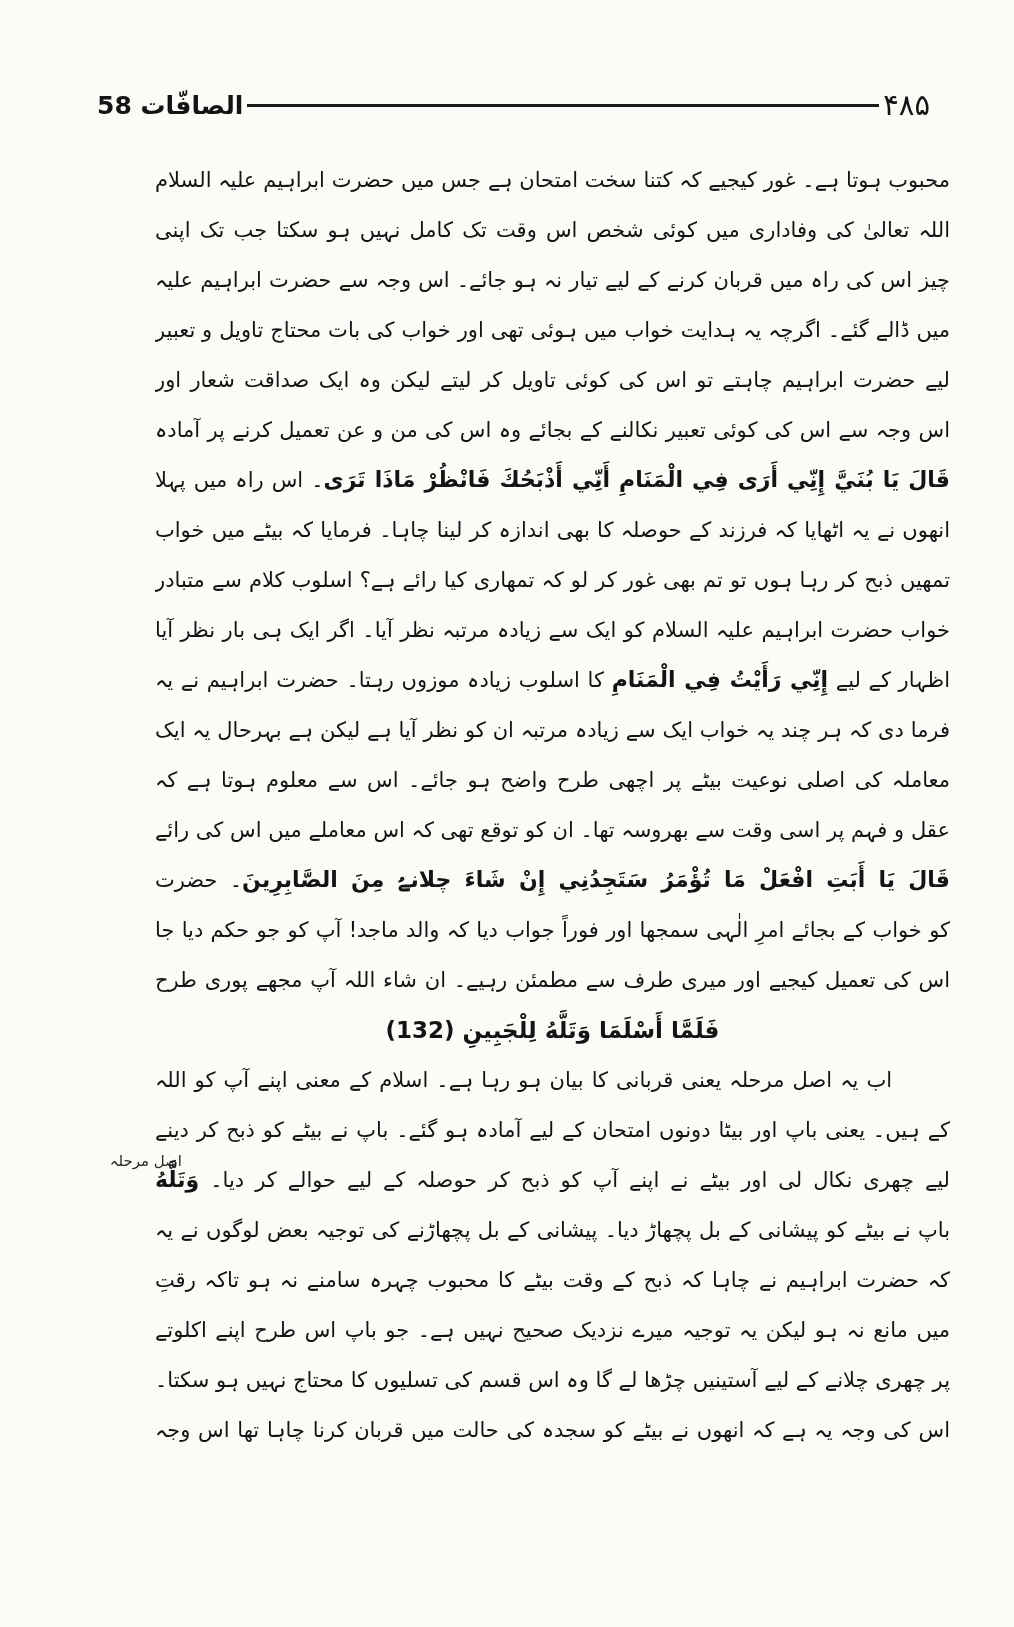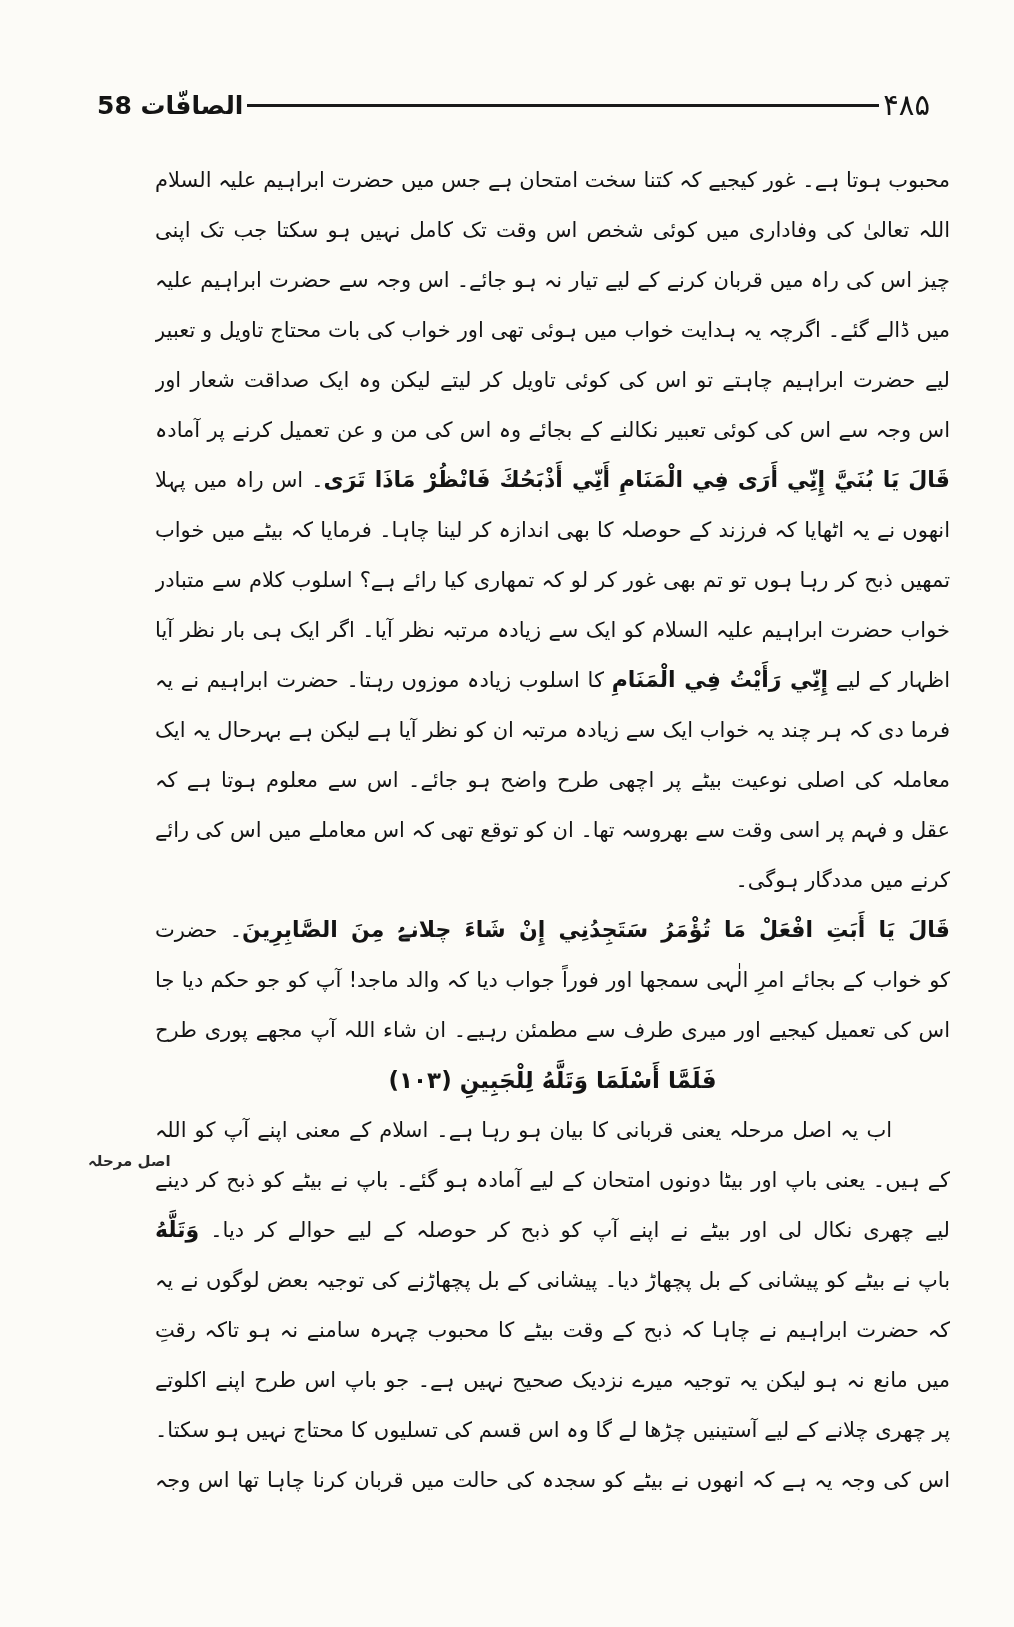--- a/index.html
+++ b/index.html
@@ -36,27 +36,26 @@
   }
   .surah {
     font-size: 25px;
     font-weight: bold;
     white-space: nowrap;
   }
 
   
   .margin-note {
     position: absolute;
-    top: 1152px; left: 88px;
+    top: 1152px; left: 72px;
     width: 110px;
     font-size: 15px;
     direction: rtl;
-    text-align: left;
+    text-align: right;
     color: #2a2a2a;
-    font-weight: bold;
   }
 
   
   .body-text {
     position: absolute;
     top: 155px; right: 64px;
     width: 795px;
     direction: rtl;
     font-size: 21px;
   }
@@ -98,25 +97,24 @@
       <div class="line a-justify"><span class="plain">لیے حضرت ابراہیم چاہتے تو اس کی کوئی تاویل کر لیتے لیکن وہ ایک صداقت شعار اور وفادار بندے تھے</span></div>
       <div class="line a-end"><span class="plain">اس وجہ سے اس کی کوئی تعبیر نکالنے کے بجائے وہ اس کی من و عن تعمیل کرنے پر آمادہ ہو گئے۔</span></div>
       <div class="line a-justify"><span class="verse">قَالَ يَا بُنَيَّ إِنِّي أَرَى فِي الْمَنَامِ أَنِّي أَذْبَحُكَ فَانْظُرْ مَاذَا تَرَى</span><span class="plain">۔ اس راہ میں پہلا قدم</span></div>
       <div class="line a-justify"><span class="plain">انھوں نے یہ اٹھایا کہ فرزند کے حوصلہ کا بھی اندازہ کر لینا چاہا۔ فرمایا کہ بیٹے میں خواب میں دیکھتا ہوں کہ</span></div>
       <div class="line a-justify"><span class="plain">تمھیں ذبح کر رہا ہوں تو تم بھی غور کر لو کہ تمھاری کیا رائے ہے؟ اسلوب کلام سے متبادر ہوتا ہے کہ یہ</span></div>
       <div class="line a-justify"><span class="plain">خواب حضرت ابراہیم علیہ السلام کو ایک سے زیادہ مرتبہ نظر آیا۔ اگر ایک ہی بار نظر آیا ہوتا تو اس کے</span></div>
       <div class="line a-justify"><span class="plain">اظہار کے لیے </span><span class="verse">إِنِّي رَأَيْتُ فِي الْمَنَامِ</span><span class="plain"> کا اسلوب زیادہ موزوں رہتا۔ حضرت ابراہیم نے یہ بات بھی ظاہر</span></div>
       <div class="line a-justify"><span class="plain">فرما دی کہ ہر چند یہ خواب ایک سے زیادہ مرتبہ ان کو نظر آیا ہے لیکن ہے بہرحال یہ ایک خواب تاکہ</span></div>
       <div class="line a-justify"><span class="plain">معاملہ کی اصلی نوعیت بیٹے پر اچھی طرح واضح ہو جائے۔ اس سے معلوم ہوتا ہے کہ حضرت ابراہیم کو بیٹے کی</span></div>
       <div class="line a-justify"><span class="plain">عقل و فہم پر اسی وقت سے بھروسہ تھا۔ ان کو توقع تھی کہ اس معاملے میں اس کی رائے ان کے لیے صحیح فیصلہ</span></div>
-      <div class="line a-end"><span class="plain">کرنے میں مددگار ہوگی۔</span></div>
       <div class="line a-justify"><span class="verse">قَالَ يَا أَبَتِ افْعَلْ مَا تُؤْمَرُ سَتَجِدُنِي إِنْ شَاءَ چلانےُ مِنَ الصَّابِرِينَ</span><span class="plain">۔ حضرت اسماعیل نے اس خواب</span></div>
       <div class="line a-justify"><span class="plain">کو خواب کے بجائے امرِ الٰہی سمجھا اور فوراً جواب دیا کہ والد ماجد! آپ کو جو حکم دیا جا رہا ہے آپ بے دریغ</span></div>
       <div class="line a-end"><span class="plain">اس کی تعمیل کیجیے اور میری طرف سے مطمئن رہیے۔ ان شاء اللہ آپ مجھے پوری طرح ثابت قدم پائیں گے۔</span></div>
-      <div class="line a-center"><span class="verse">فَلَمَّا أَسْلَمَا وَتَلَّهُ لِلْجَبِينِ (۱۰۳)</span></div>
+      <div class="line a-center"><span class="verse">فَلَمَّا أَسْلَمَا وَتَلَّهُ لِلْجَبِينِ (132)</span></div>
       <div class="line a-justify indent"><span class="plain">اب یہ اصل مرحلہ یعنی قربانی کا بیان ہو رہا ہے۔ اسلام کے معنی اپنے آپ کو اللہ کے حوالے کر دینے</span></div>
       <div class="line a-justify"><span class="plain">کے ہیں۔ یعنی باپ اور بیٹا دونوں امتحان کے لیے آمادہ ہو گئے۔ باپ نے بیٹے کو ذبح کر دینے کے</span></div>
       <div class="line a-justify"><span class="plain">لیے چھری نکال لی اور بیٹے نے اپنے آپ کو ذبح کر حوصلہ کے لیے حوالے کر دیا۔ </span><span class="verse">وَتَلَّهُ لِلْجَبِينِ</span></div>
       <div class="line a-justify"><span class="plain">باپ نے بیٹے کو پیشانی کے بل پچھاڑ دیا۔ پیشانی کے بل پچھاڑنے کی توجیہ بعض لوگوں نے یہ کی ہے</span></div>
       <div class="line a-justify"><span class="plain">کہ حضرت ابراہیم نے چاہا کہ ذبح کے وقت بیٹے کا محبوب چہرہ سامنے نہ ہو تاکہ رقتِ قلب چھری چلانے</span></div>
       <div class="line a-justify"><span class="plain">میں مانع نہ ہو لیکن یہ توجیہ میرے نزدیک صحیح نہیں ہے۔ جو باپ اس طرح اپنے اکلوتے اور محبوب لختِ جگر</span></div>
       <div class="line a-justify"><span class="plain">پر چھری چلانے کے لیے آستینیں چڑھا لے گا وہ اس قسم کی تسلیوں کا محتاج نہیں ہو سکتا۔ میرے نزدیک</span></div>
       <div class="line a-justify"><span class="plain">اس کی وجہ یہ ہے کہ انھوں نے بیٹے کو سجدہ کی حالت میں قربان کرنا چاہا تھا اس وجہ سے پیشانی کے بل</span></div>
     </main>
 

